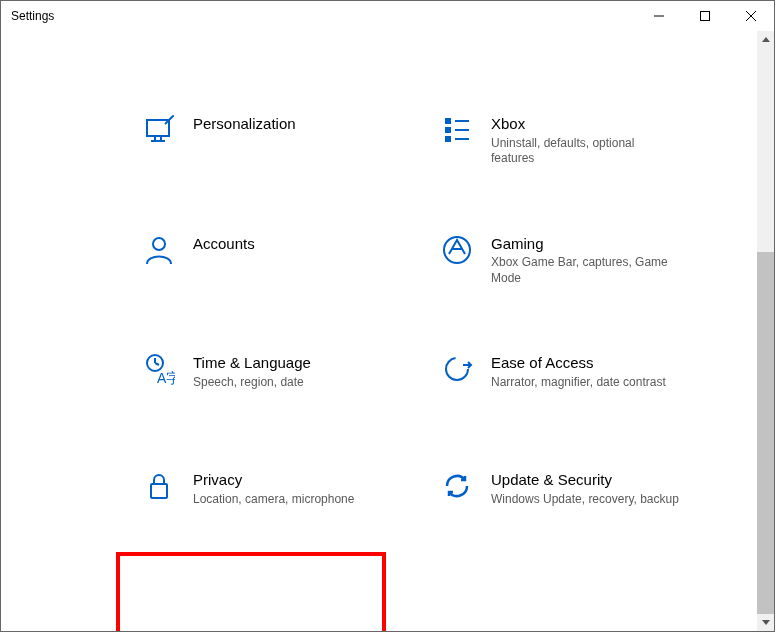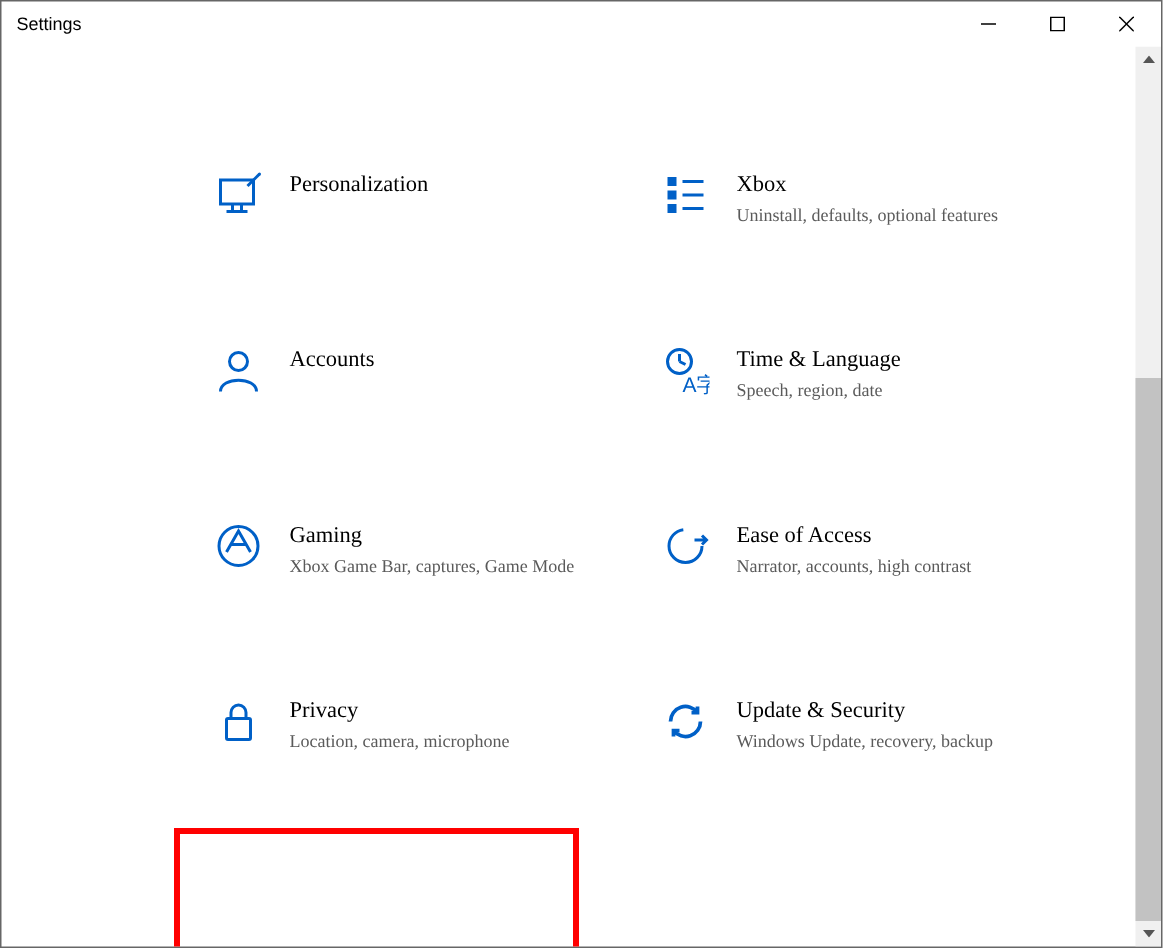--- a/index.html
+++ b/index.html
@@ -67,21 +67,20 @@
     row-gap: 55px;
     padding-left: 140px;
     padding-right: 50px;
   }
   .tile {
     display: flex;
     align-items: flex-start;
     padding: 6px 6px 6px 2px;
     min-height: 50px;
     cursor: default;
-    font-family: Liberation Serif, serif;
   }
   .tile .icon {
     width: 32px;
     height: 32px;
     flex: 0 0 32px;
     margin-right: 18px;
     color: #0060c7;
     display: flex;
     align-items: center;
     justify-content: center;
@@ -193,48 +192,48 @@
                 <use href="#ic-accounts-icon"></use>
               </svg>
             </span>
             <span class="text">
               <span class="label">Accounts</span>
             </span>
           </div>
           <div class="tile">
             <span class="icon">
               <svg width="32" height="32" viewBox="0 0 32 32">
+                <use href="#ic-gaming-icon"></use>
+              </svg>
+            </span>
+            <span class="text">
+              <span class="label">Gaming</span>
+              <span class="desc">Xbox Game Bar, captures, Game Mode</span>
+            </span>
+          </div>
+          <div class="tile">
+            <span class="icon">
+              <svg width="32" height="32" viewBox="0 0 32 32">
                 <use href="#ic-time-language-icon"></use>
               </svg>
             </span>
             <span class="text">
               <span class="label">Time &amp; Language</span>
               <span class="desc">Speech, region, date</span>
             </span>
           </div>
           <div class="tile">
             <span class="icon">
               <svg width="32" height="32" viewBox="0 0 32 32">
-                <use href="#ic-gaming-icon"></use>
-              </svg>
-            </span>
-            <span class="text">
-              <span class="label">Gaming</span>
-              <span class="desc">Xbox Game Bar, captures, Game Mode</span>
-            </span>
-          </div>
-          <div class="tile">
-            <span class="icon">
-              <svg width="32" height="32" viewBox="0 0 32 32">
                 <use href="#ic-ease-of-access-icon"></use>
               </svg>
             </span>
             <span class="text">
               <span class="label">Ease of Access</span>
-              <span class="desc">Narrator, accounts, high contrast</span>
+              <span class="desc">Narrator, magnifier, date contrast</span>
             </span>
           </div>
           <div class="tile">
             <span class="icon">
               <svg width="32" height="32" viewBox="0 0 32 32">
                 <use href="#ic-privacy-icon"></use>
               </svg>
             </span>
             <span class="text">
               <span class="label">Privacy</span>

